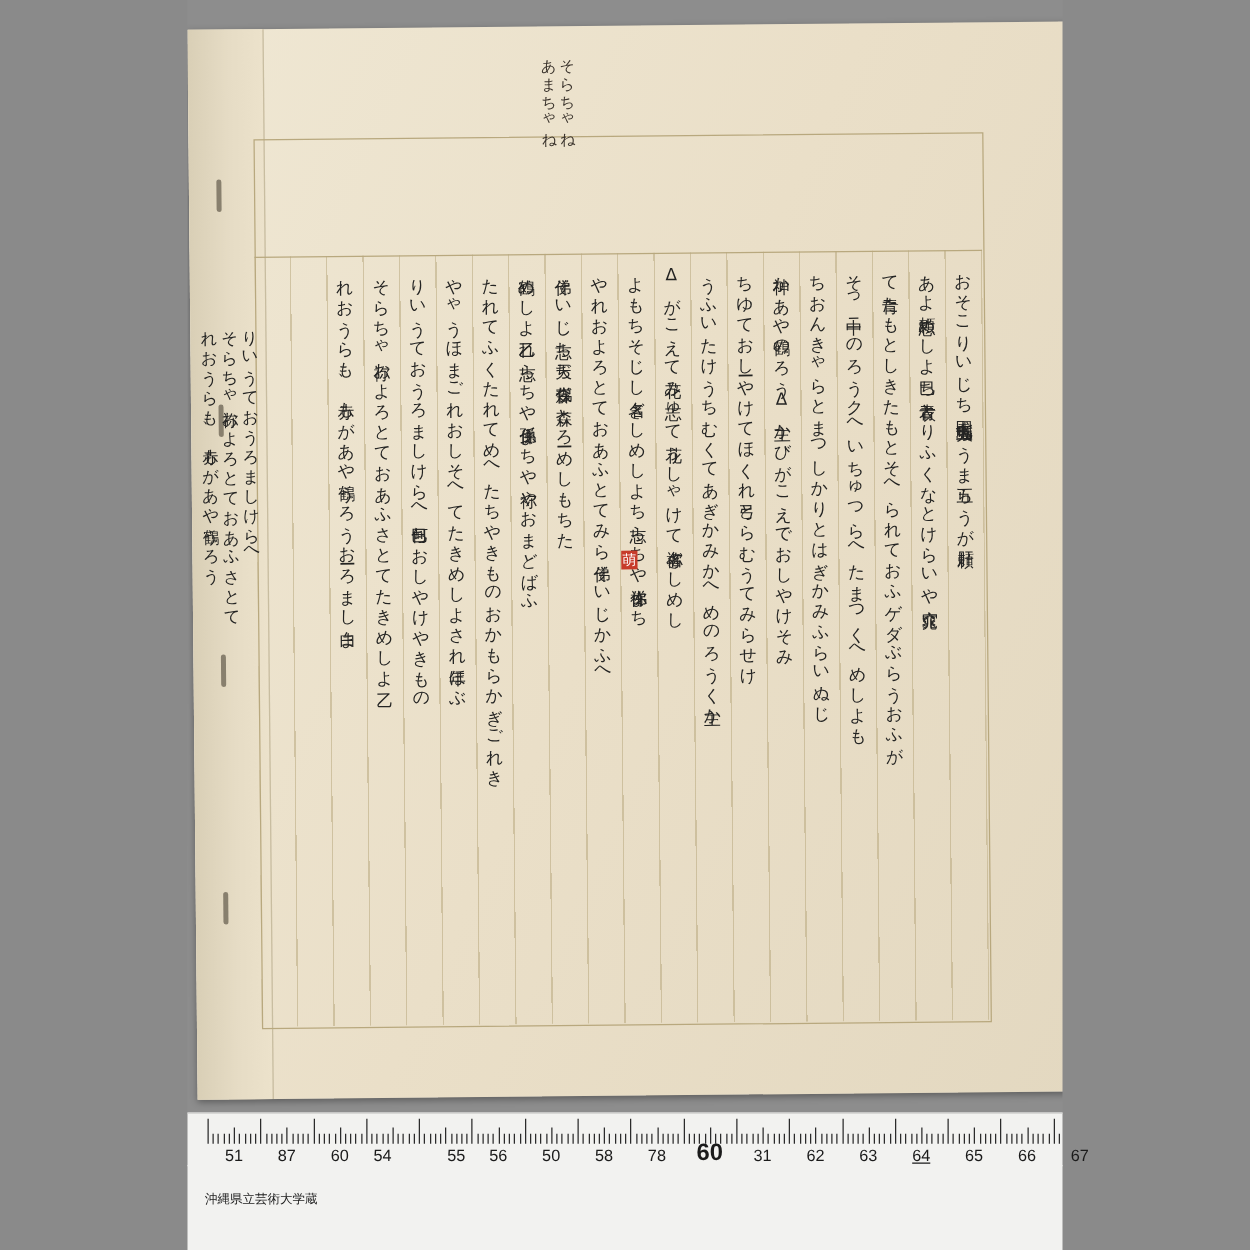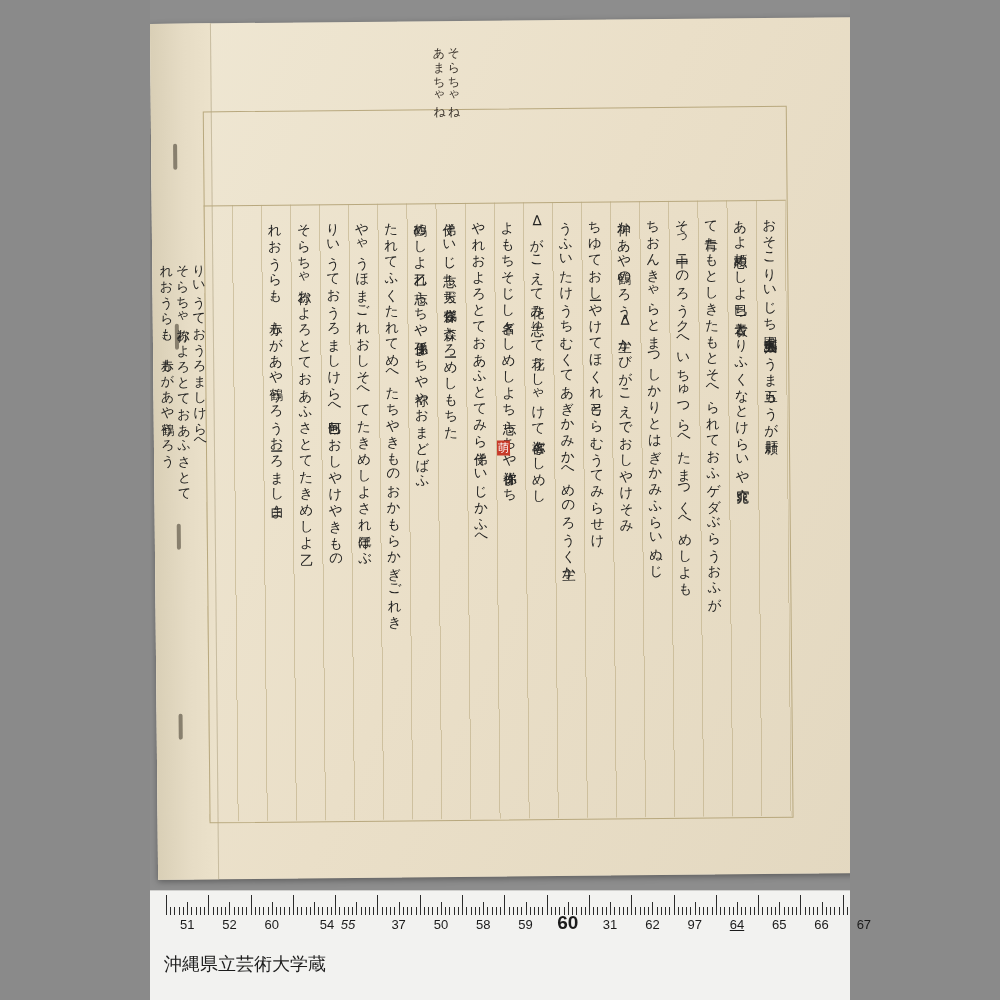--- a/index.html
+++ b/index.html
@@ -212,21 +212,21 @@
     top: 932px;
     width: 700px;
     height: 68px;
     background: #f2f2f0;
   }
 
   .caption-text {
     position: absolute;
     left: 14px;
     top: 20px;
-    font-size: 18px;
+    font-size: 10px;
     color: #1c1c1c;
     font-family: Liberation Serif, serif;
   }
 
   .side-pad {
     position: absolute;
     top: 0;
     width: 150px;
     height: 1000px;
     background: #8a8a8a;
@@ -488,32 +488,32 @@
         <div class="tick" style="left: 671.589px; height: 13px;"></div>
         <div class="tick" style="left: 675.819px; height: 8px;"></div>
         <div class="tick" style="left: 680.048px; height: 8px;"></div>
         <div class="tick" style="left: 684.278px; height: 8px;"></div>
         <div class="tick" style="left: 688.508px; height: 8px;"></div>
         <div class="tick" style="left: 692.737px; height: 20px;"></div>
         <div class="tick" style="left: 696.967px; height: 8px;"></div>
       </div>
     <div id="ruler-labels">
         <div class="ruler-label" style="left: 37.148px;">51</div>
-        <div class="ruler-label" style="left: 79.4441px;">52</div>
+        <div class="ruler-label" style="left: 79.4441px;">87</div>
         <div class="ruler-label" style="left: 121.74px;">60</div>
-        <div class="ruler-label" style="left: 177px; text-align: center;">54</div>
-        <div class="ruler-label" style="left: 198px; font-style: italic;">55</div>
-        <div class="ruler-label" style="left: 248.628px;">37</div>
+        <div class="ruler-label" style="left: 156px; text-align: center;">54</div>
+        <div class="ruler-label" style="left: 215px;">55</div>
+        <div class="ruler-label" style="left: 248.628px;">56</div>
         <div class="ruler-label" style="left: 290.924px;">50</div>
         <div class="ruler-label" style="left: 333.221px;">58</div>
-        <div class="ruler-label" style="left: 375.517px;">59</div>
+        <div class="ruler-label" style="left: 375.517px;">78</div>
         <div class="ruler-label big" style="left: 417.813px;">60</div>
         <div class="ruler-label" style="left: 460.109px;">31</div>
         <div class="ruler-label" style="left: 502.405px;">62</div>
-        <div class="ruler-label" style="left: 544.701px;">97</div>
+        <div class="ruler-label" style="left: 544.701px;">63</div>
         <div class="ruler-label" style="left: 586.997px; text-decoration: underline;">64</div>
         <div class="ruler-label" style="left: 629.293px;">65</div>
         <div class="ruler-label" style="left: 671.589px;">66</div>
         <div class="ruler-label" style="left: 713.885px;">67</div>
       </div>
   </div>
 
   <div class="caption-bar">
     <div class="caption-text">沖縄県立芸術大学蔵</div>
   </div>

